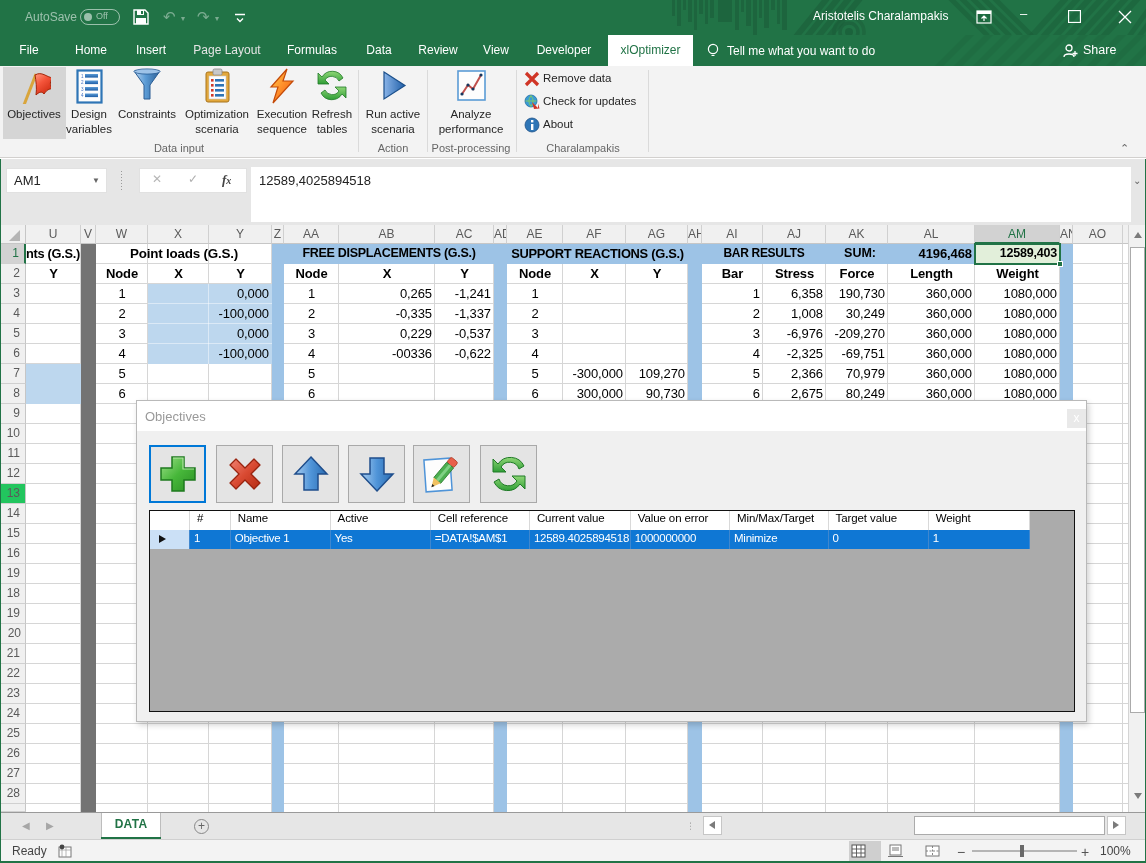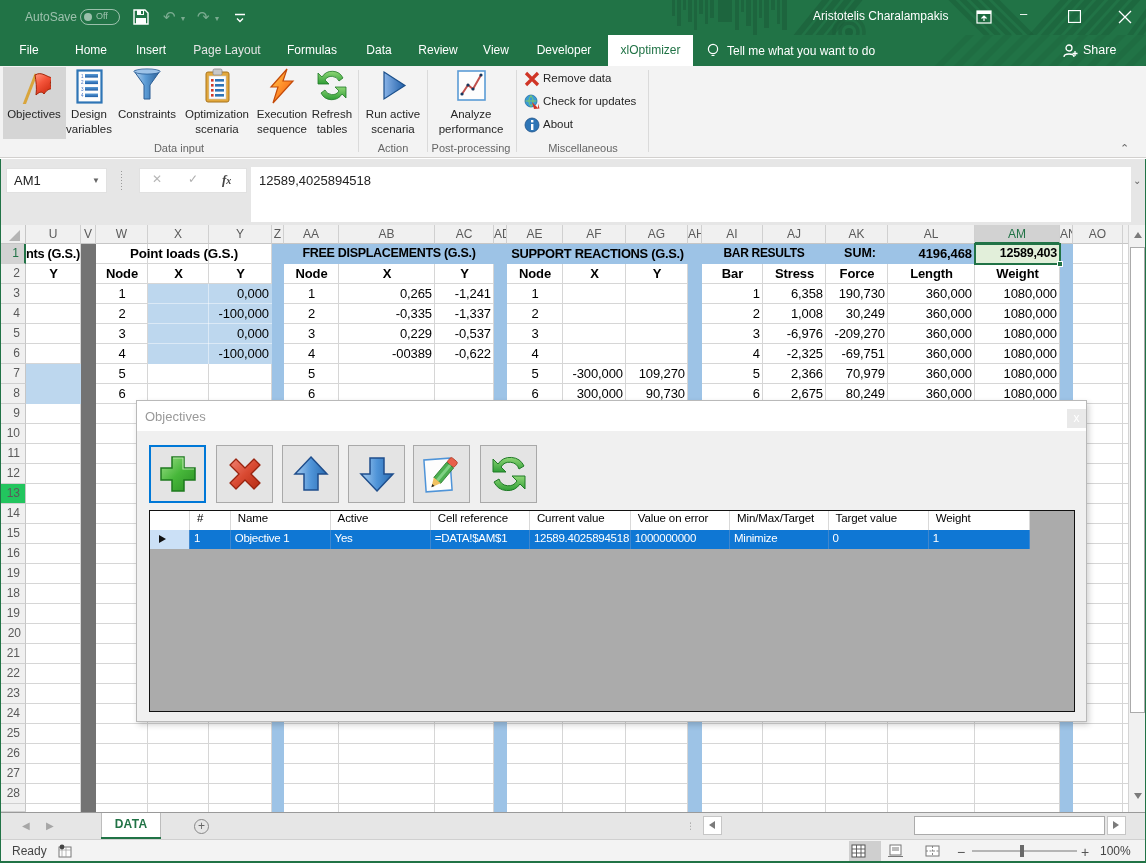--- a/index.html
+++ b/index.html
@@ -119,21 +119,21 @@
 </div>
 <div class="abs" style="left:0;top:66px;width:1146px;height:92px;background:#f3f3f3;border-bottom:1px solid #d2d0ce;">
 <div class="abs" style="left:3px;top:1px;width:63px;height:72px;background:#d5d5d5;"></div>
 <div class="abs" style="left:358px;top:4px;width:1px;height:82px;background:#dadada;"></div>
 <div class="abs" style="left:427px;top:4px;width:1px;height:82px;background:#dadada;"></div>
 <div class="abs" style="left:516px;top:4px;width:1px;height:82px;background:#dadada;"></div>
 <div class="abs" style="left:648px;top:4px;width:1px;height:82px;background:#dadada;"></div>
 <div class="abs" style="left:109px;top:76px;width:140px;text-align:center;color:#666;font-size:11px;">Data input</div>
 <div class="abs" style="left:323px;top:76px;width:140px;text-align:center;color:#666;font-size:11px;">Action</div>
 <div class="abs" style="left:401px;top:76px;width:140px;text-align:center;color:#666;font-size:11px;">Post-processing</div>
-<div class="abs" style="left:513px;top:76px;width:140px;text-align:center;color:#666;font-size:11px;">Miscellaneous</div>
+<div class="abs" style="left:513px;top:76px;width:140px;text-align:center;color:#666;font-size:11px;">Charalampakis</div>
 <svg class="abs" style="left:17px;top:2px;" width="34" height="36" viewBox="0 0 34 36">
       <defs>
         <linearGradient id="fl" x1="0" y1="0" x2="0.7" y2="1">
           <stop offset="0" stop-color="#ff9a80"></stop>
           <stop offset="0.45" stop-color="#f4543a"></stop>
           <stop offset="1" stop-color="#cc2a10"></stop>
         </linearGradient>
       </defs>
       <line x1="7" y1="37" x2="19" y2="6" stroke="#d9a53c" stroke-width="3"></line>
       <path d="M18 7 C25 3 29 9 36 10 C33 13 32 17 36 21 C32 20 29 23 27 26 C25 23 22 24 19 27 C20 20 19 13 18 7 Z" fill="url(#fl)" stroke="#a32306" stroke-width="1"></path>
@@ -448,21 +448,21 @@
 <div class="abs" style="left:209px;top:59px;width:60px;height:20px;line-height:19px;font-size:13px;letter-spacing:-0.1px;color:#000;text-align:right;white-space:nowrap;overflow:hidden;">0,000</div>
 <div class="abs" style="left:209px;top:79px;width:60px;height:20px;line-height:19px;font-size:13px;letter-spacing:-0.1px;color:#000;text-align:right;white-space:nowrap;overflow:hidden;">-100,000</div>
 <div class="abs" style="left:209px;top:99px;width:60px;height:20px;line-height:19px;font-size:13px;letter-spacing:-0.1px;color:#000;text-align:right;white-space:nowrap;overflow:hidden;">0,000</div>
 <div class="abs" style="left:209px;top:119px;width:60px;height:20px;line-height:19px;font-size:13px;letter-spacing:-0.1px;color:#000;text-align:right;white-space:nowrap;overflow:hidden;">-100,000</div>
 <div class="abs" style="left:339px;top:59px;width:93px;height:20px;line-height:19px;font-size:13px;letter-spacing:-0.1px;color:#000;text-align:right;white-space:nowrap;overflow:hidden;">0,265</div>
 <div class="abs" style="left:435px;top:59px;width:56px;height:20px;line-height:19px;font-size:13px;letter-spacing:-0.1px;color:#000;text-align:right;white-space:nowrap;overflow:hidden;">-1,241</div>
 <div class="abs" style="left:339px;top:79px;width:93px;height:20px;line-height:19px;font-size:13px;letter-spacing:-0.1px;color:#000;text-align:right;white-space:nowrap;overflow:hidden;">-0,335</div>
 <div class="abs" style="left:435px;top:79px;width:56px;height:20px;line-height:19px;font-size:13px;letter-spacing:-0.1px;color:#000;text-align:right;white-space:nowrap;overflow:hidden;">-1,337</div>
 <div class="abs" style="left:339px;top:99px;width:93px;height:20px;line-height:19px;font-size:13px;letter-spacing:-0.1px;color:#000;text-align:right;white-space:nowrap;overflow:hidden;">0,229</div>
 <div class="abs" style="left:435px;top:99px;width:56px;height:20px;line-height:19px;font-size:13px;letter-spacing:-0.1px;color:#000;text-align:right;white-space:nowrap;overflow:hidden;">-0,537</div>
-<div class="abs" style="left:339px;top:119px;width:93px;height:20px;line-height:19px;font-size:13px;letter-spacing:-0.1px;color:#000;text-align:right;white-space:nowrap;overflow:hidden;">-00389</div>
+<div class="abs" style="left:339px;top:119px;width:93px;height:20px;line-height:19px;font-size:13px;letter-spacing:-0.1px;color:#000;text-align:right;white-space:nowrap;overflow:hidden;">-00336</div>
 <div class="abs" style="left:435px;top:119px;width:56px;height:20px;line-height:19px;font-size:13px;letter-spacing:-0.1px;color:#000;text-align:right;white-space:nowrap;overflow:hidden;">-0,622</div>
 <div class="abs" style="left:563px;top:139px;width:60px;height:20px;line-height:19px;font-size:13px;letter-spacing:-0.1px;color:#000;text-align:right;white-space:nowrap;overflow:hidden;">-300,000</div>
 <div class="abs" style="left:563px;top:159px;width:60px;height:20px;line-height:19px;font-size:13px;letter-spacing:-0.1px;color:#000;text-align:right;white-space:nowrap;overflow:hidden;">300,000</div>
 <div class="abs" style="left:626px;top:139px;width:59px;height:20px;line-height:19px;font-size:13px;letter-spacing:-0.1px;color:#000;text-align:right;white-space:nowrap;overflow:hidden;">109,270</div>
 <div class="abs" style="left:626px;top:159px;width:59px;height:20px;line-height:19px;font-size:13px;letter-spacing:-0.1px;color:#000;text-align:right;white-space:nowrap;overflow:hidden;">90,730</div>
 <div class="abs" style="left:763px;top:59px;width:60px;height:20px;line-height:19px;font-size:13px;letter-spacing:-0.1px;color:#000;text-align:right;white-space:nowrap;overflow:hidden;">6,358</div>
 <div class="abs" style="left:826px;top:59px;width:59px;height:20px;line-height:19px;font-size:13px;letter-spacing:-0.1px;color:#000;text-align:right;white-space:nowrap;overflow:hidden;">190,730</div>
 <div class="abs" style="left:888px;top:59px;width:84px;height:20px;line-height:19px;font-size:13px;letter-spacing:-0.1px;color:#000;text-align:right;white-space:nowrap;overflow:hidden;">360,000</div>
 <div class="abs" style="left:975px;top:59px;width:82px;height:20px;line-height:19px;font-size:13px;letter-spacing:-0.1px;color:#000;text-align:right;white-space:nowrap;overflow:hidden;">1080,000</div>
 <div class="abs" style="left:763px;top:79px;width:60px;height:20px;line-height:19px;font-size:13px;letter-spacing:-0.1px;color:#000;text-align:right;white-space:nowrap;overflow:hidden;">1,008</div>

